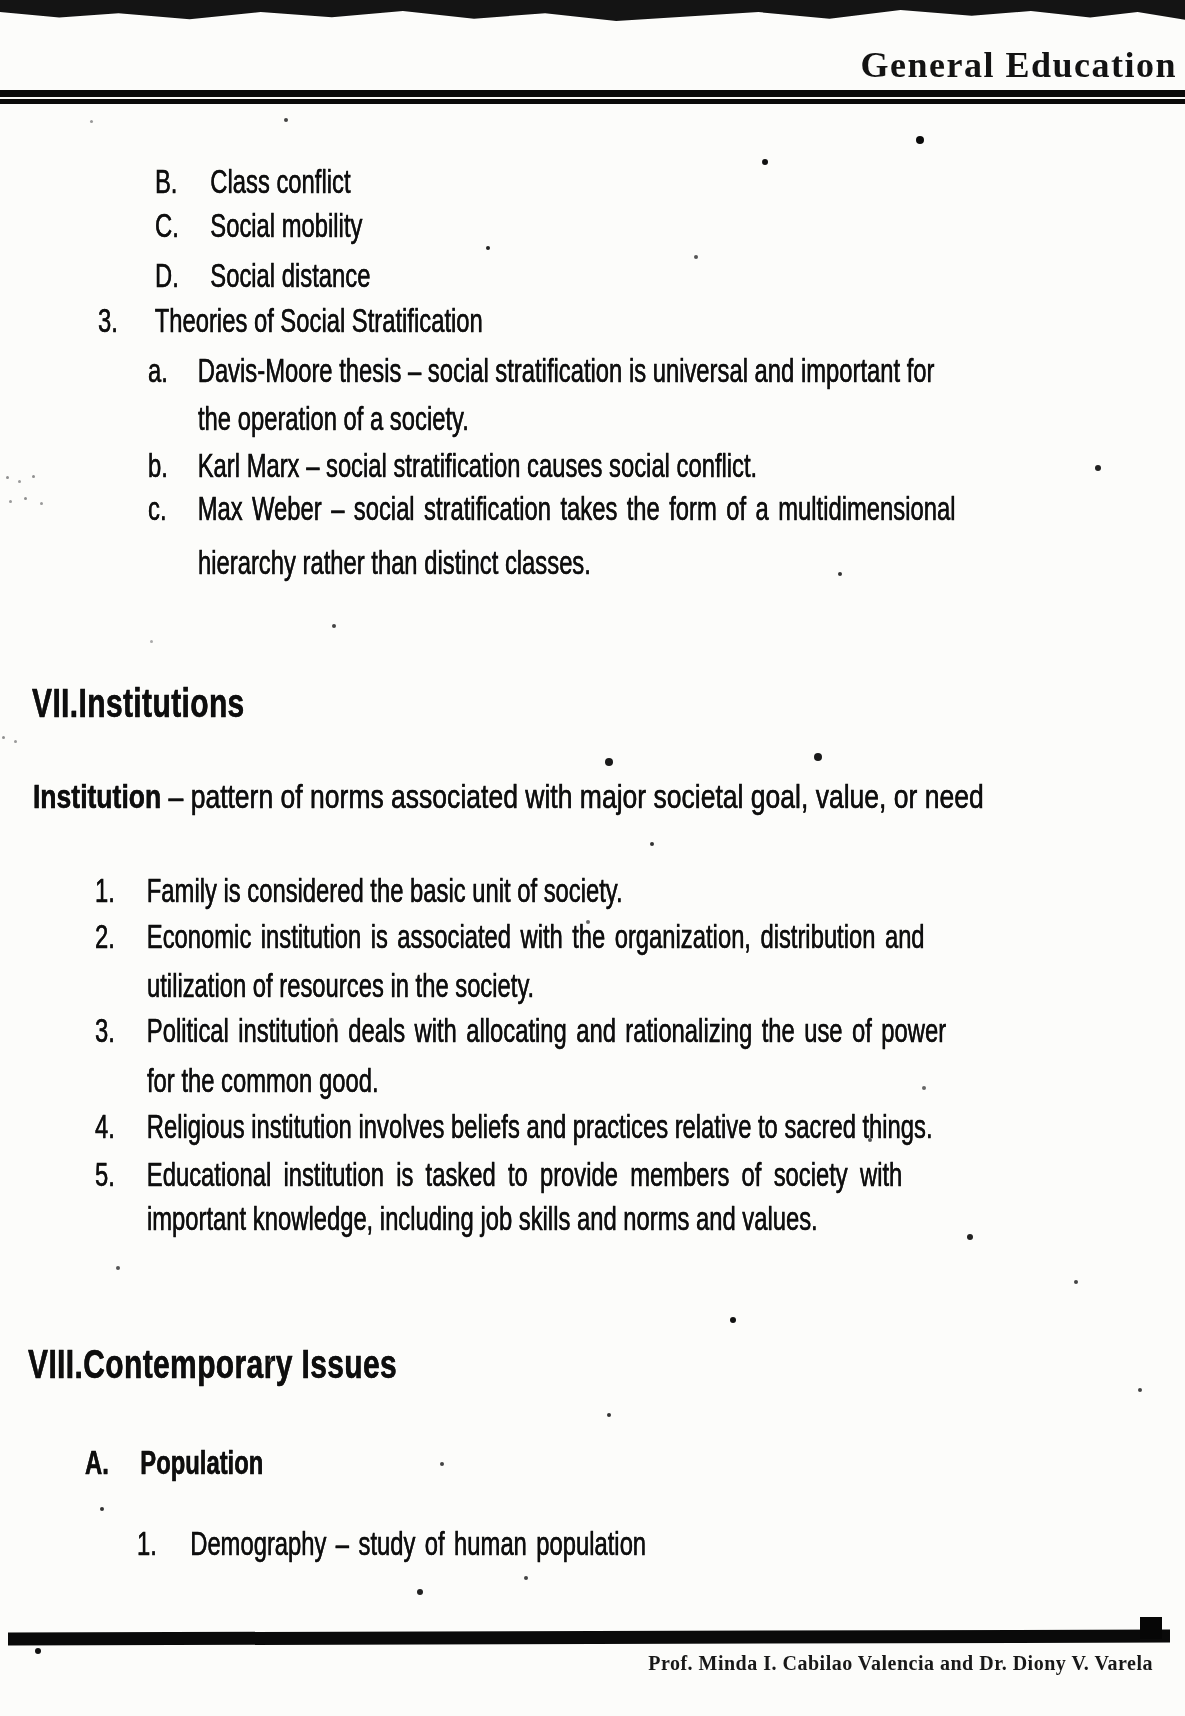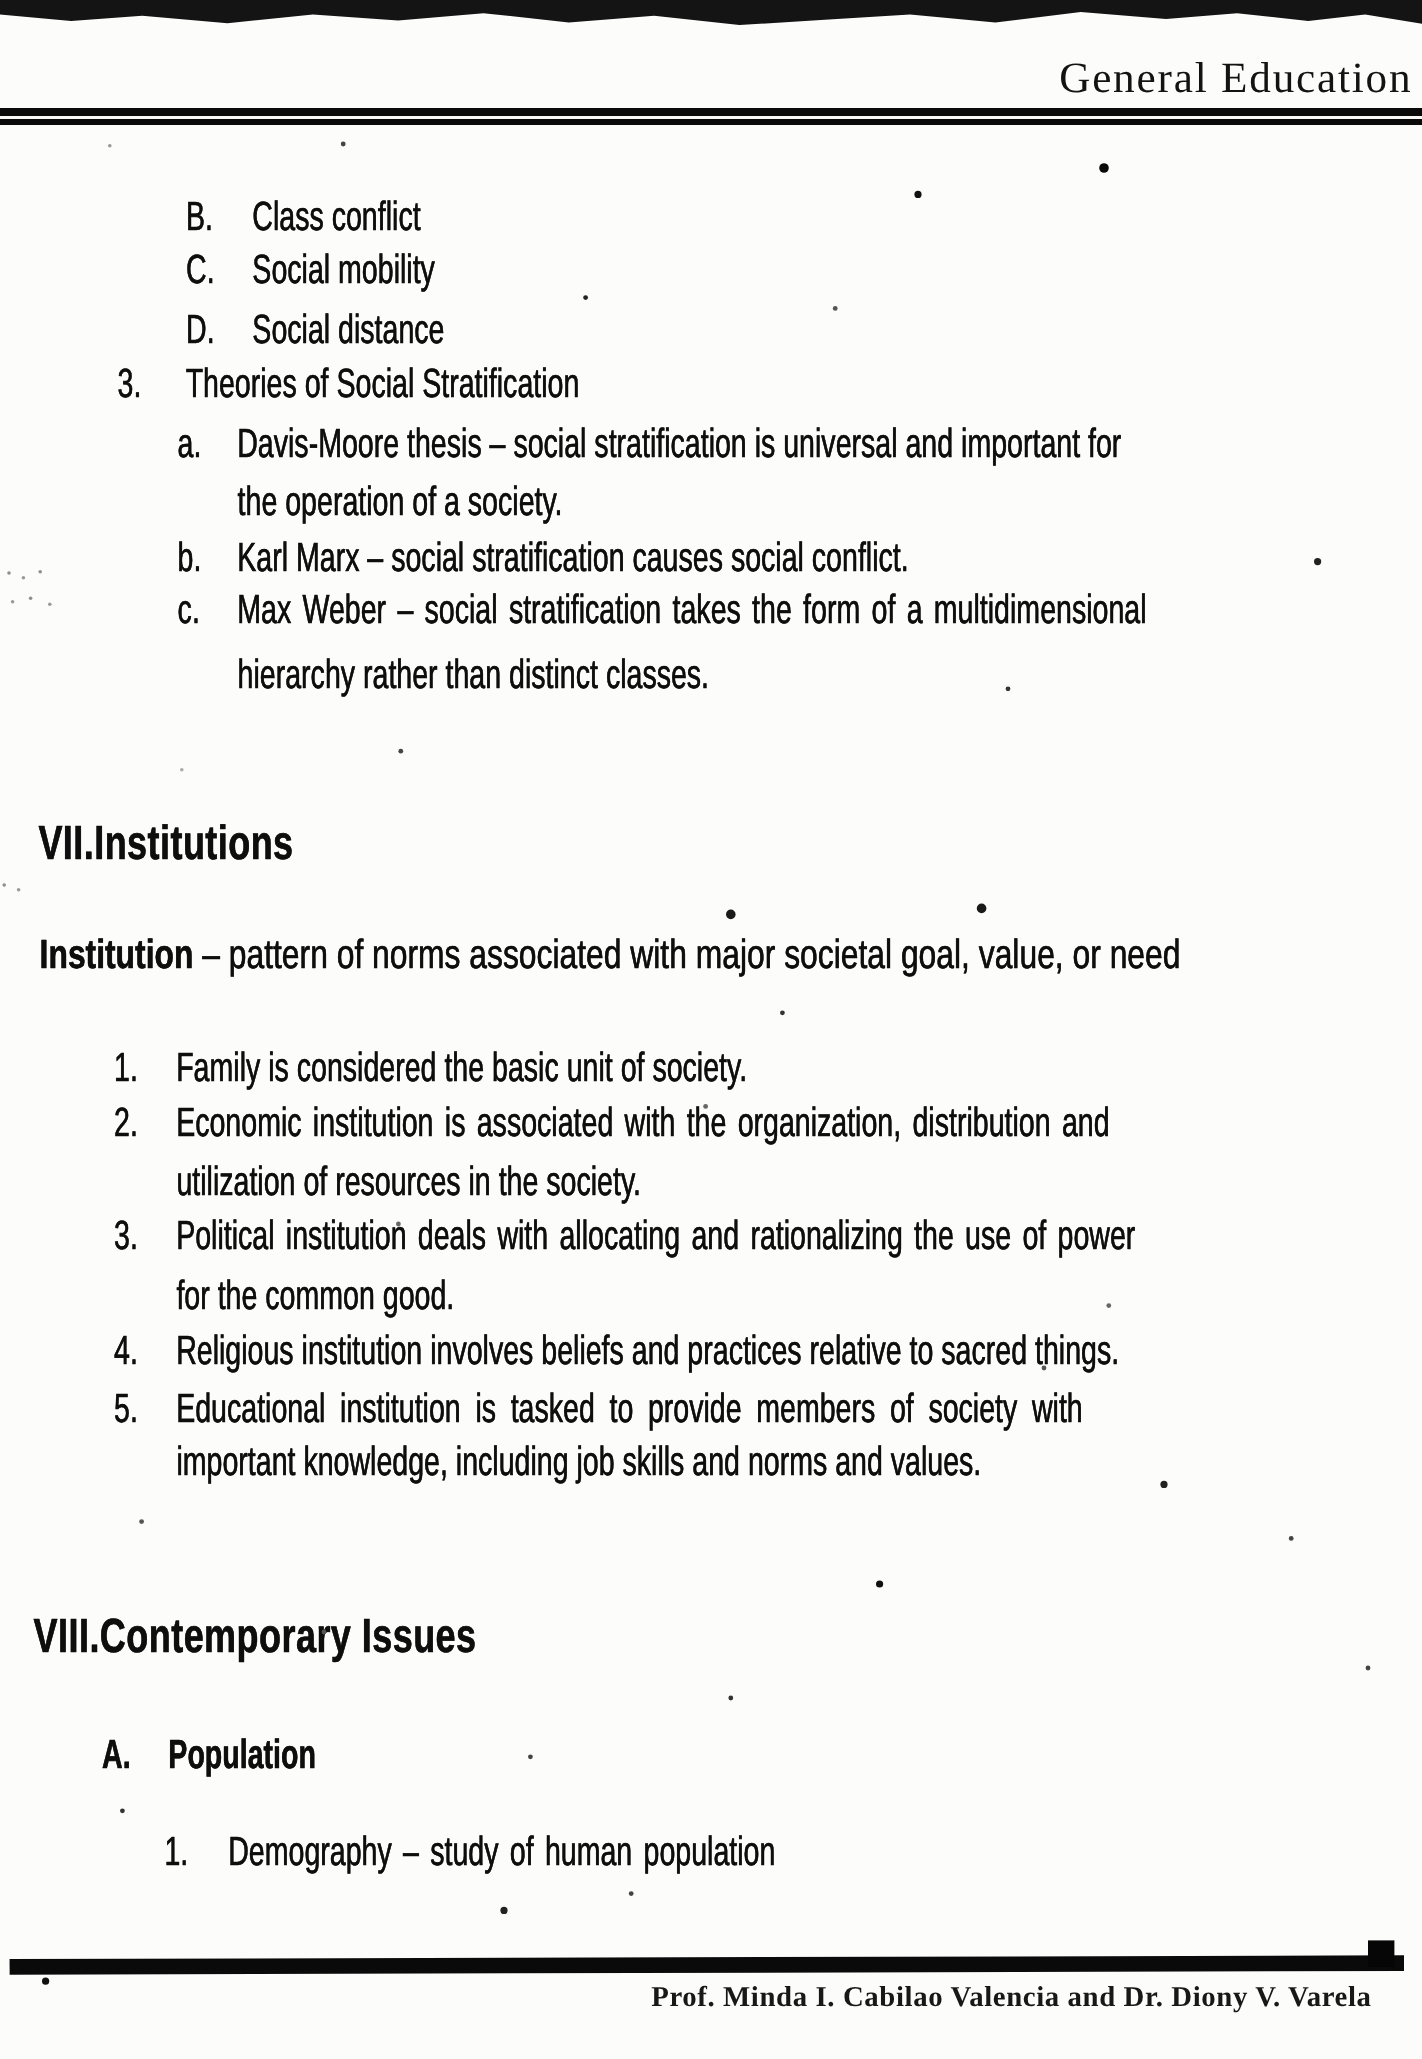--- a/index.html
+++ b/index.html
@@ -10,21 +10,21 @@
     color:#0e0e0e;
   }
   
   .noise-top{
     position:absolute; left:0; right:0; top:0; height:22px; background:#141414;
     clip-path:polygon(0 0,100% 0,100% 90%,96% 55%,92% 80%,87% 50%,82% 72%,76% 45%,70% 85%,64% 55%,58% 75%,52% 95%,46% 60%,40% 85%,34% 50%,28% 78%,22% 55%,16% 88%,10% 60%,5% 80%,0 55%);
   }
   .header-title{
     position:absolute; right:8px; top:44px;
     font-family:"Liberation Serif","DejaVu Serif",serif;
-    font-size:36px; letter-spacing:1.5px; font-weight:400; color:#131313;
+    font-size:36px; letter-spacing:1.5px; font-weight:700; color:#131313;
     white-space:nowrap;
   }
   .rule-top{
     position:absolute; left:0; right:0; top:90px; height:15px;
     background:linear-gradient(to bottom,#0a0a0a 0 7px,#f8f8f6 7px 9px,#0a0a0a 9px 14px,transparent 14px);
   }
   .line{
     position:absolute; white-space:nowrap;
     font-size:34px; line-height:1.15;
     transform:scaleX(0.70); transform-origin:0 0;
@@ -48,23 +48,23 @@
   .ws4{word-spacing:4px;}
   .ws8{word-spacing:8px;}
   .rule-bottom{
     position:absolute; left:8px; right:15px; top:1631px; height:13px;
     background:#0a0a0a; transform:rotate(-0.15deg);
   }
   .rule-bottom-blob{
     position:absolute; left:1140px; top:1617px; width:22px; height:22px; background:#060606;
   }
   .footer-credit{
-    position:absolute; right:42px; top:1652px;
+    position:absolute; right:32px; top:1652px;
     font-family:"Liberation Serif","DejaVu Serif",serif;
-    font-size:24px; font-weight:bold; letter-spacing:0.5px; color:#181818;
+    font-size:20px; font-weight:bold; letter-spacing:0.5px; color:#181818;
     white-space:nowrap;
   }
   .speckles{
     position:absolute; left:0; top:0; width:4px; height:4px; border-radius:50%;
     background:transparent;
     box-shadow:
       763px 160px 0 1px #111, 918px 138px 0 2px #0a0a0a, 486px 246px 0 0 #222,
       284px 118px 0 0 #444, 694px 255px 0 0 #555, 838px 572px 0 0 #333,
       1096px 466px 0 1px #222, 332px 624px 0 0 #444, 607px 760px 0 2px #1a1a1a,
       816px 755px 0 2px #1a1a1a, 650px 842px 0 0 #333, 968px 1235px 0 1px #222,

